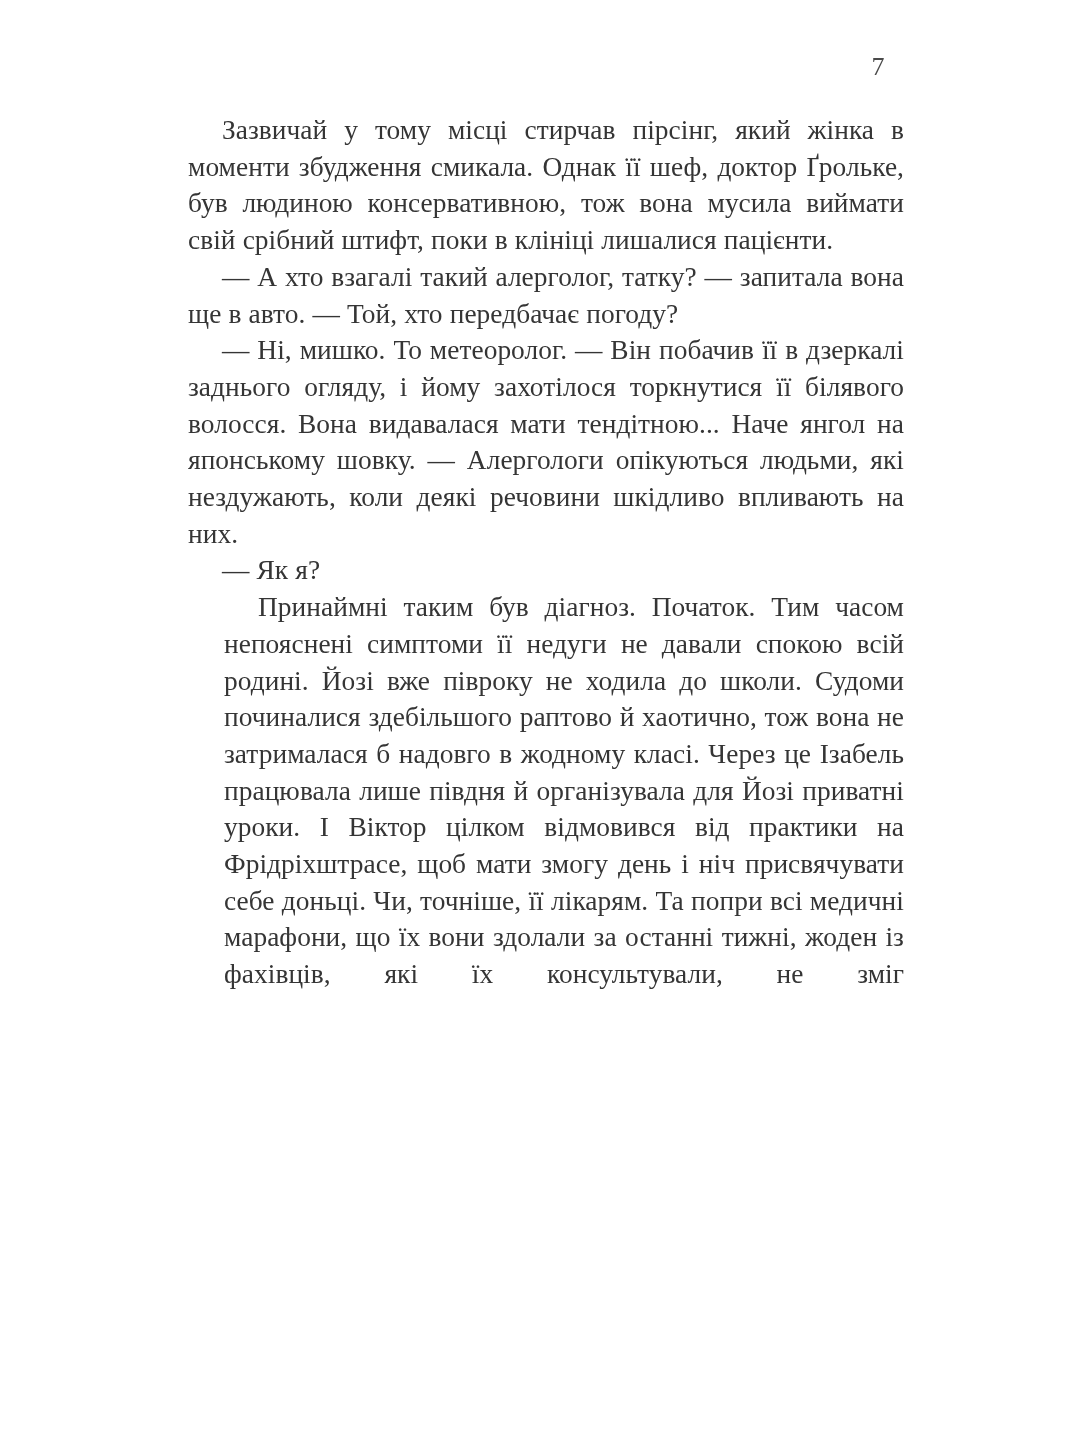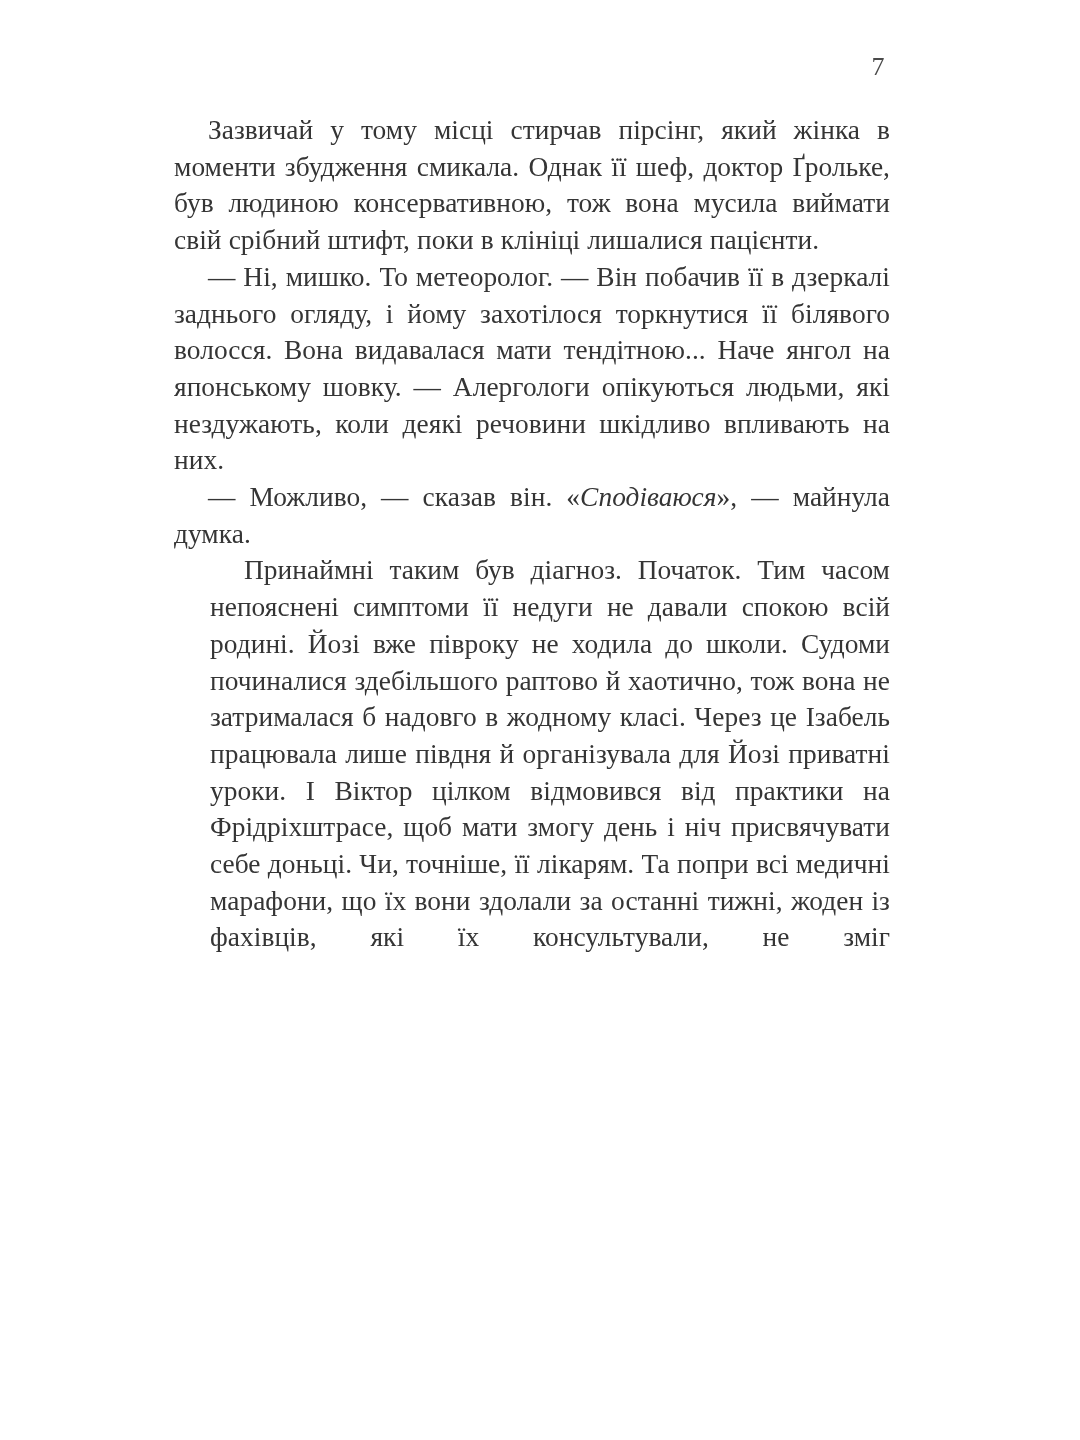--- a/index.html
+++ b/index.html
@@ -34,21 +34,21 @@
     font-family: "Liberation Serif", "DejaVu Serif", serif;
     font-size: 26px;
     line-height: 30px;
     color: #4a4a4a;
     letter-spacing: 0.5px;
   }
 
   
   .textblock {
     position: absolute;
-    left: 174px;
+    left: 188px;
     top: 112px;
     width: 716px;
     color: #353535;
     font-size: 27.4px;
     line-height: 36.7px;
     text-align: justify;
     text-justify: inter-word;
     word-spacing: 0.2px;
     letter-spacing: 0.05px;
     hyphens: manual;
@@ -91,25 +91,26 @@
   <div class="folio-area">
     <span class="folio">7</span>
   </div>
 
   <div class="textblock">
 
     <p>Зазвичай у тому місці стирчав пірсінг, який жінка в моменти збудження смикала. Однак її шеф, доктор Ґрольке, був людиною консервативною, тож вона мусила виймати свій срібний штифт, поки в клініці лишалися пацієнти.</p>
 
 
 
+    <p class="dialogue">— А хто взагалі такий алерголог, татку? — запитала вона ще в авто. — Той, хто передбачає погоду?</p>
 
     <p class="dialogue">— Ні, мишко. То метеоролог. — Він побачив її в дзеркалі заднього огляду, і йому захотілося торкнутися її білявого волосся. Вона видавалася мати тендітною... Наче янгол на японському шовку. — Алергологи опікуються людьми, які нездужають, коли деякі речовини шкідливо впливають на них.</p>
 
+    <p class="dialogue">— Як я?</p>
 
-    <p class="dialogue"><span>— Можливо, — сказав він. «</span><em>Сподіваюся</em><span>», — майнула думка.</span></p>
 
     <p class="cut-off">Принаймні таким був діагноз. Початок. Тим часом непояснені симптоми її недуги не давали спокою всій родині. Йозі вже півроку не ходила до школи. Судоми починалися здебільшого раптово й хаотично, тож вона не затрималася б надовго в жодному класі. Через це Ізабель працювала лише півдня й організувала для Йозі приватні уроки. І Віктор цілком відмовився від практики на Фрідріхштрасе, щоб мати змогу день і ніч присвячувати себе доньці. Чи, точніше, її лікарям. Та попри всі медичні марафони, що їх вони здолали за останні тижні, жоден із фахівців, які їх консультували, не зміг</p>
 
   </div>
 
   <div class="scan-tint"></div>
 
 </div>
 
 </body></html>

